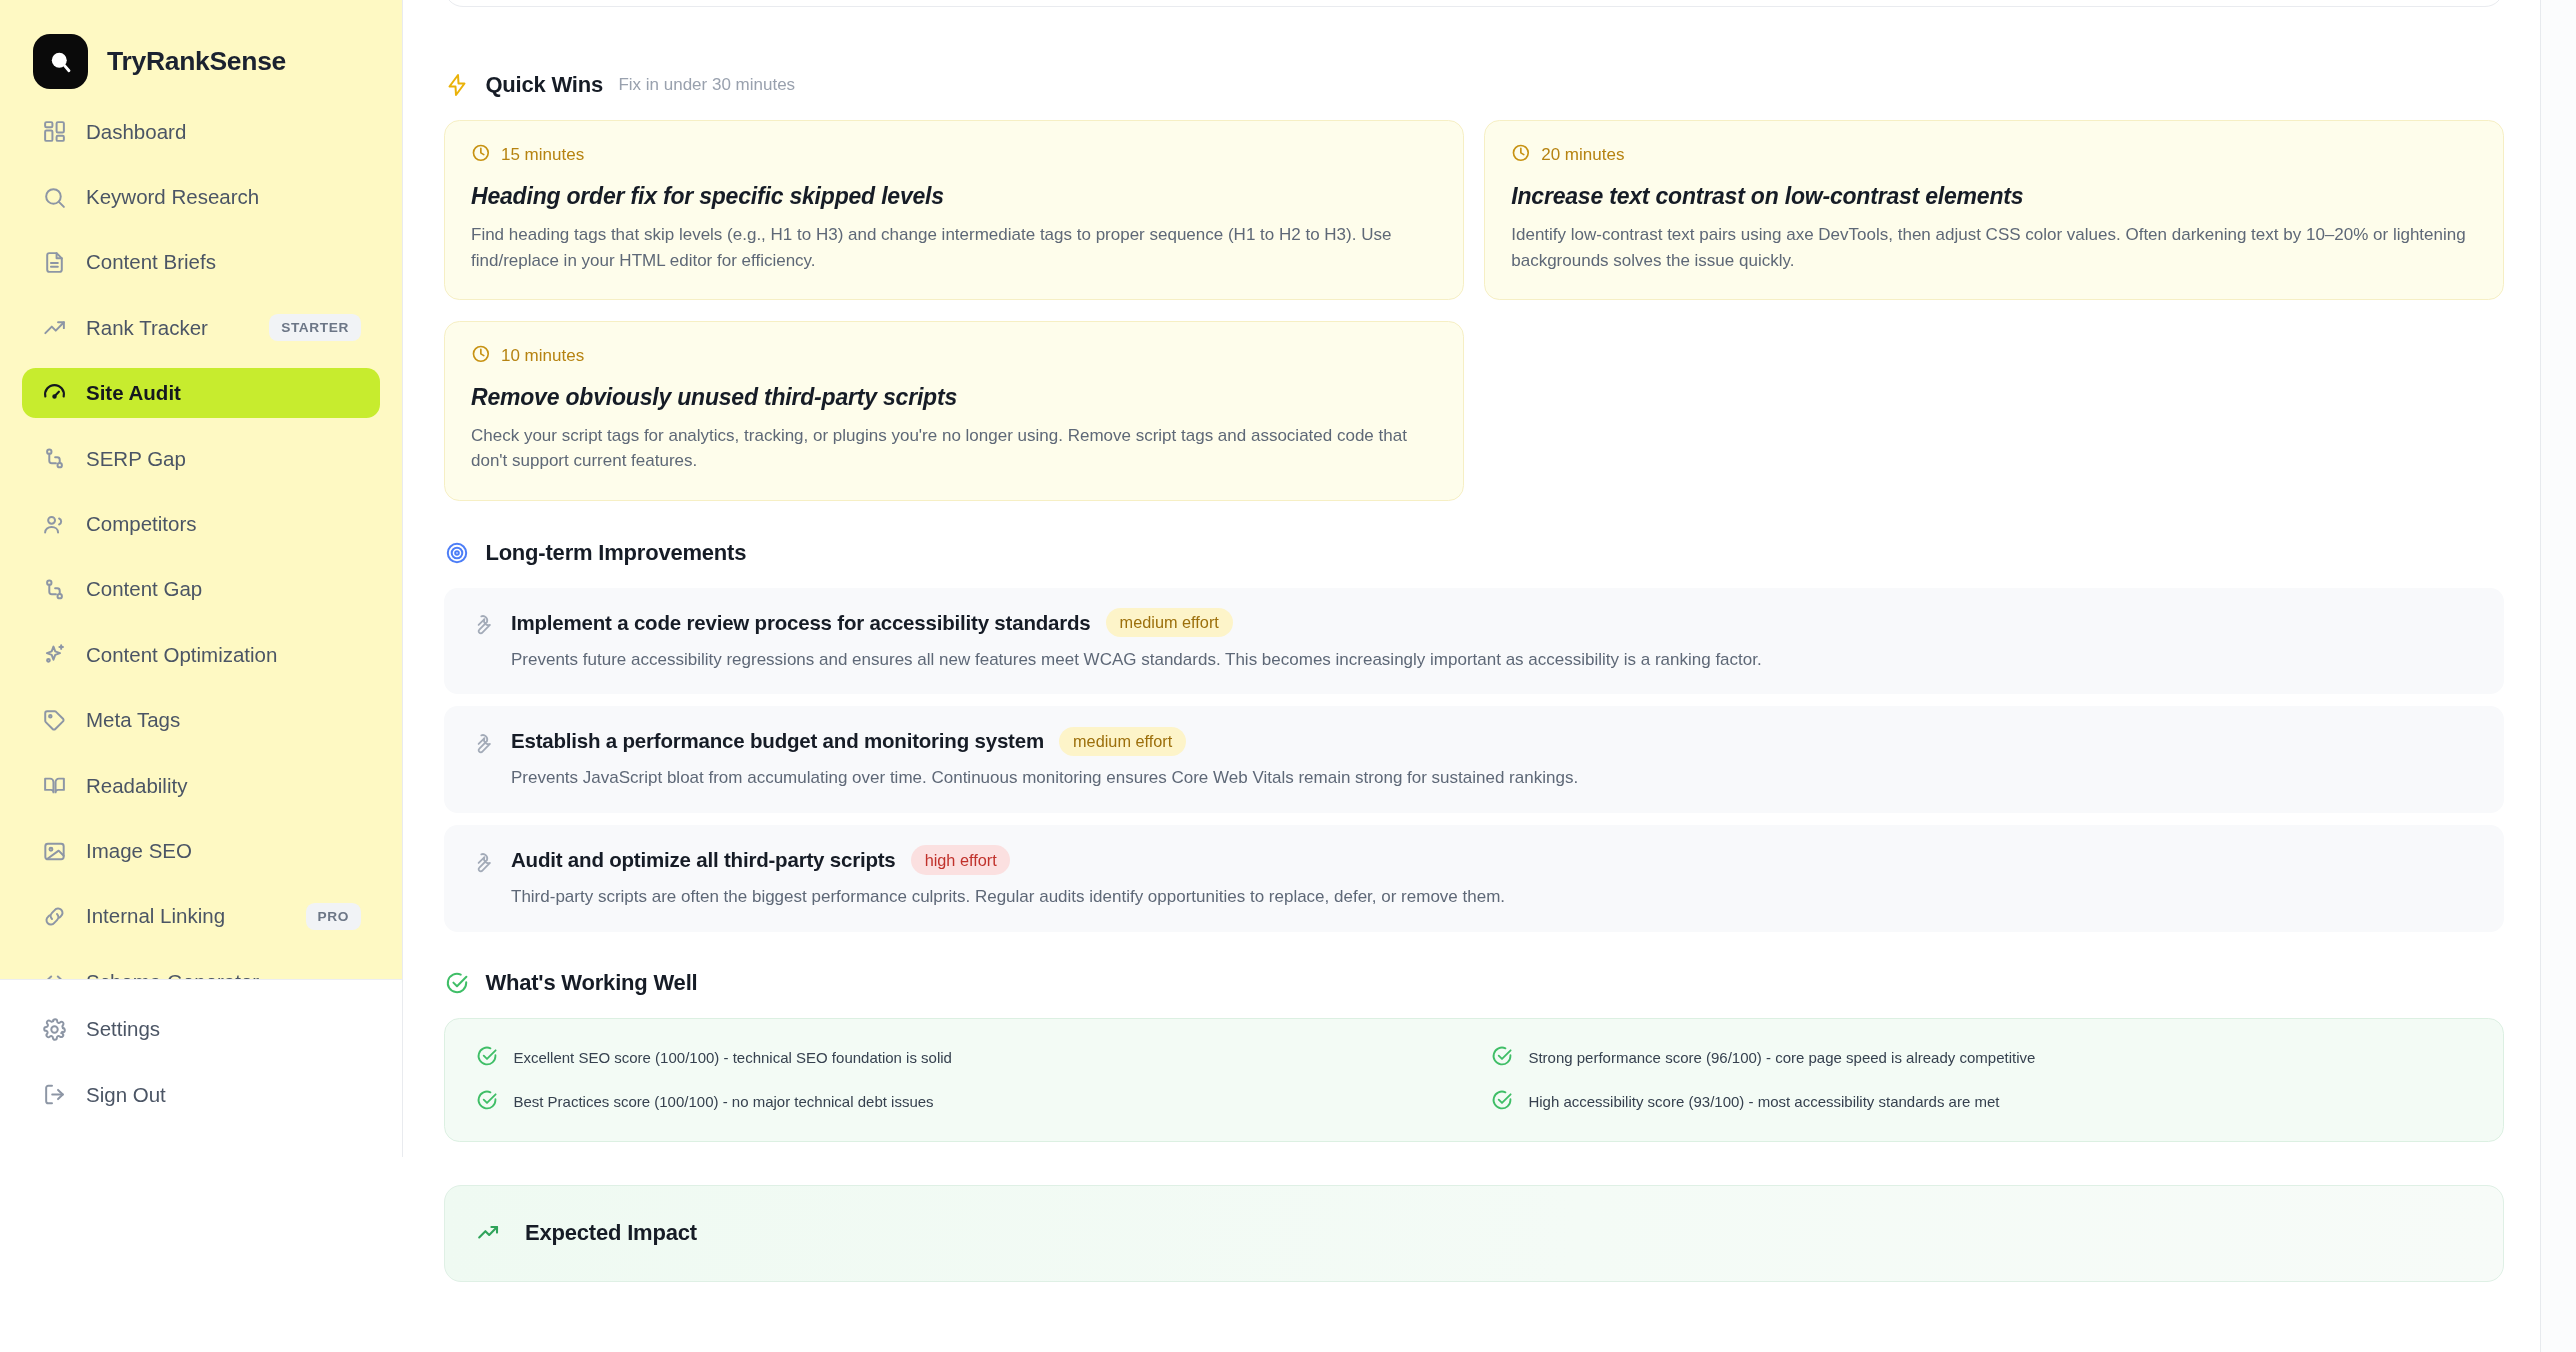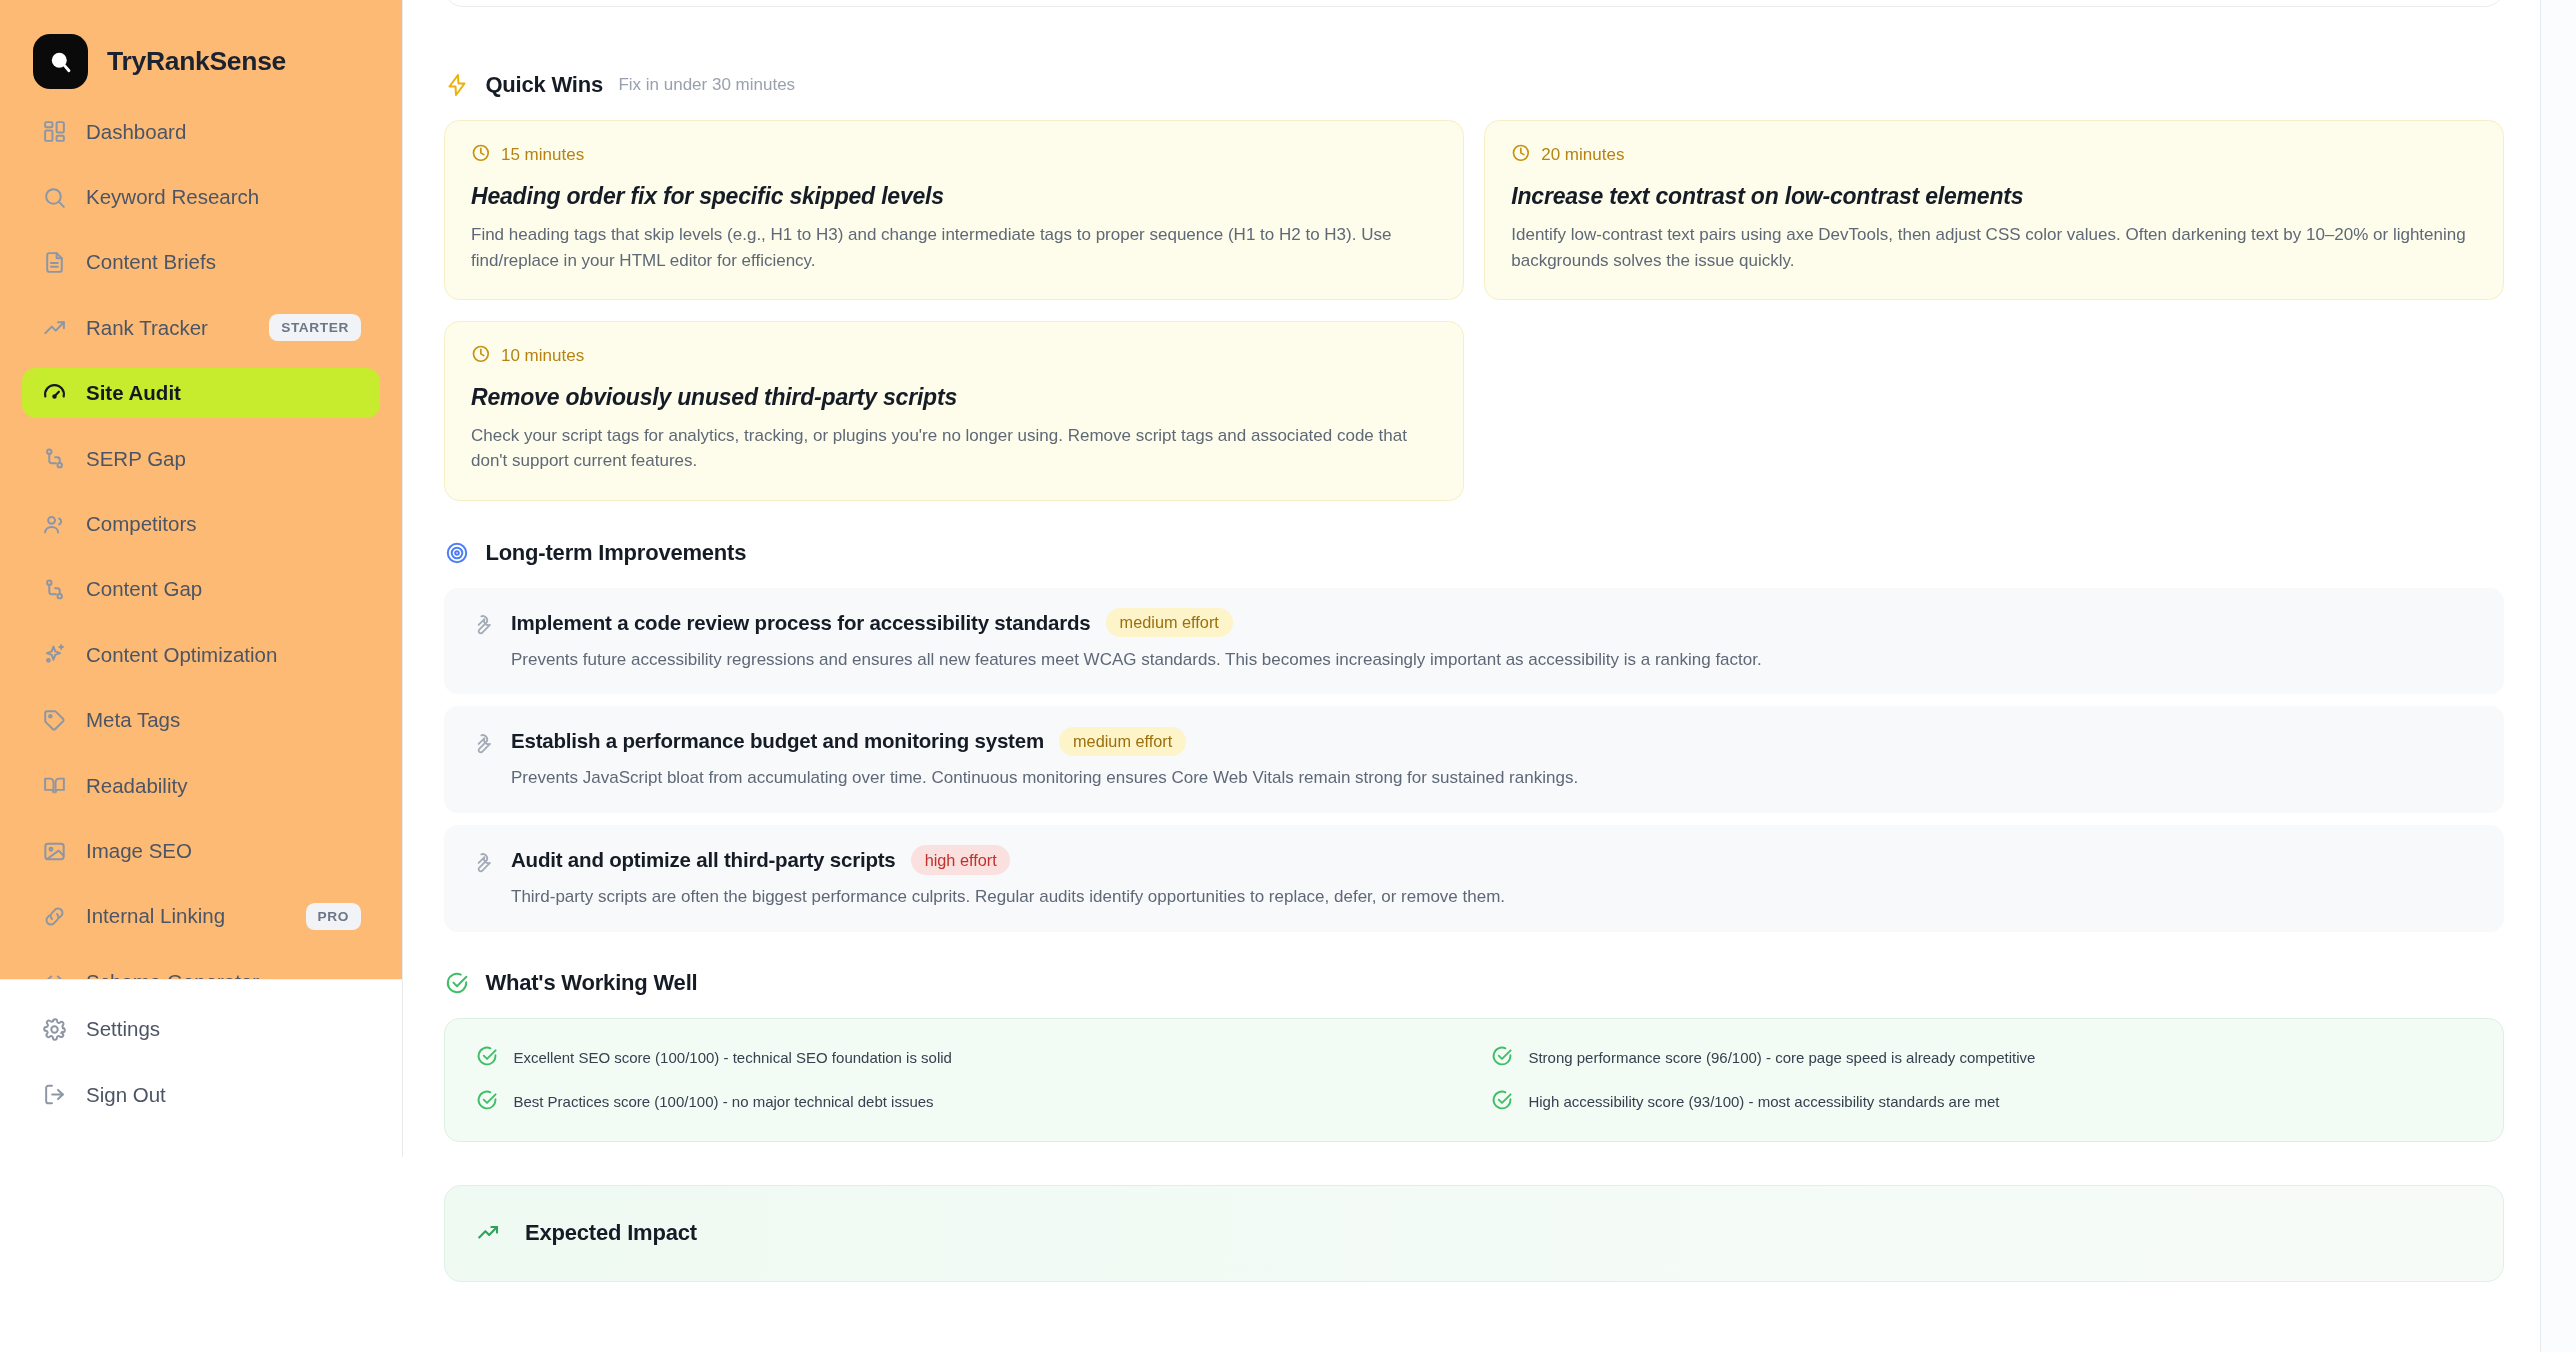--- a/index.html
+++ b/index.html
@@ -7,21 +7,21 @@
     width: 2576px; height: 1352px;
     font-family: "Liberation Sans", sans-serif;
     background: #ffffff;
     overflow: hidden;
   }
   .app { display: flex; width: 2576px; height: 1352px; position: relative; }
 
   
   .sidebar {
     width: 403px; height: 1157px;
-    background: #fdba74;
+    background: #fef9c3;
     border-right: 0.9px solid #e9ebef;
     display: flex; flex-direction: column;
     position: relative; flex: 0 0 403px;
   }
   .brand { display: flex; align-items: center; gap: 19px; padding: 33px 0 0 33px; height: 101px; }
   .brand-logo {
     width: 55px; height: 55px; border-radius: 17px; background: #0a0a0a;
     display: flex; align-items: center; justify-content: center; flex: 0 0 55px;
   }
   .brand-name { font-size: 26.5px; font-weight: 700; color: #1b2230; letter-spacing: -0.3px; }

